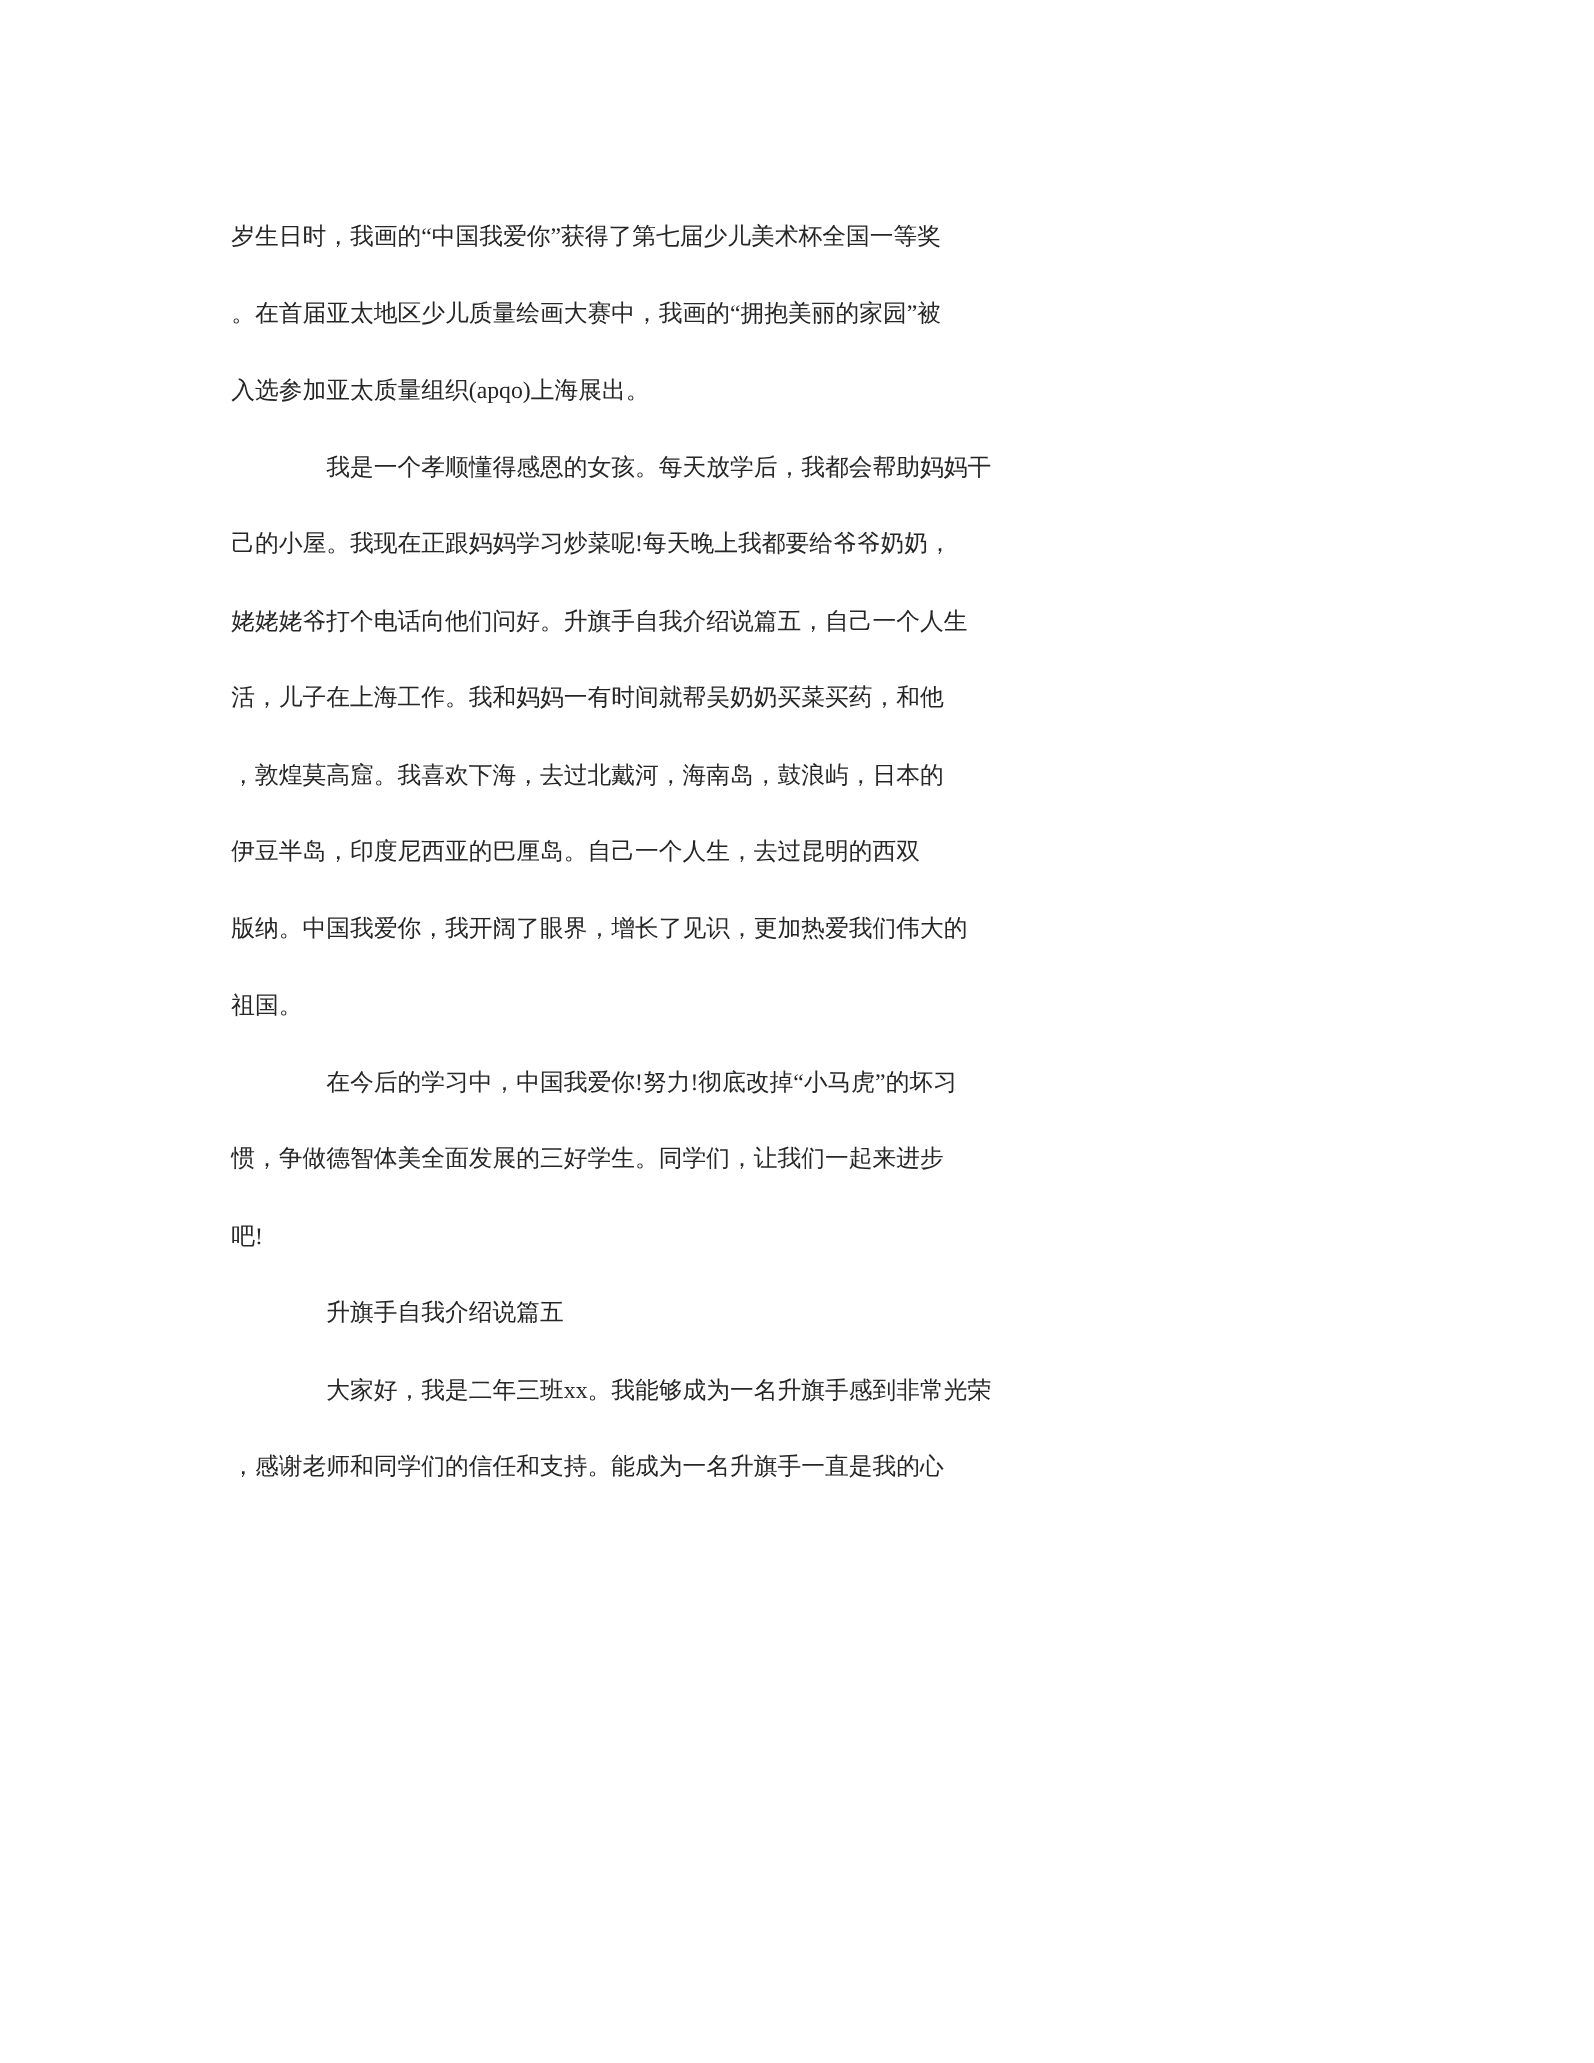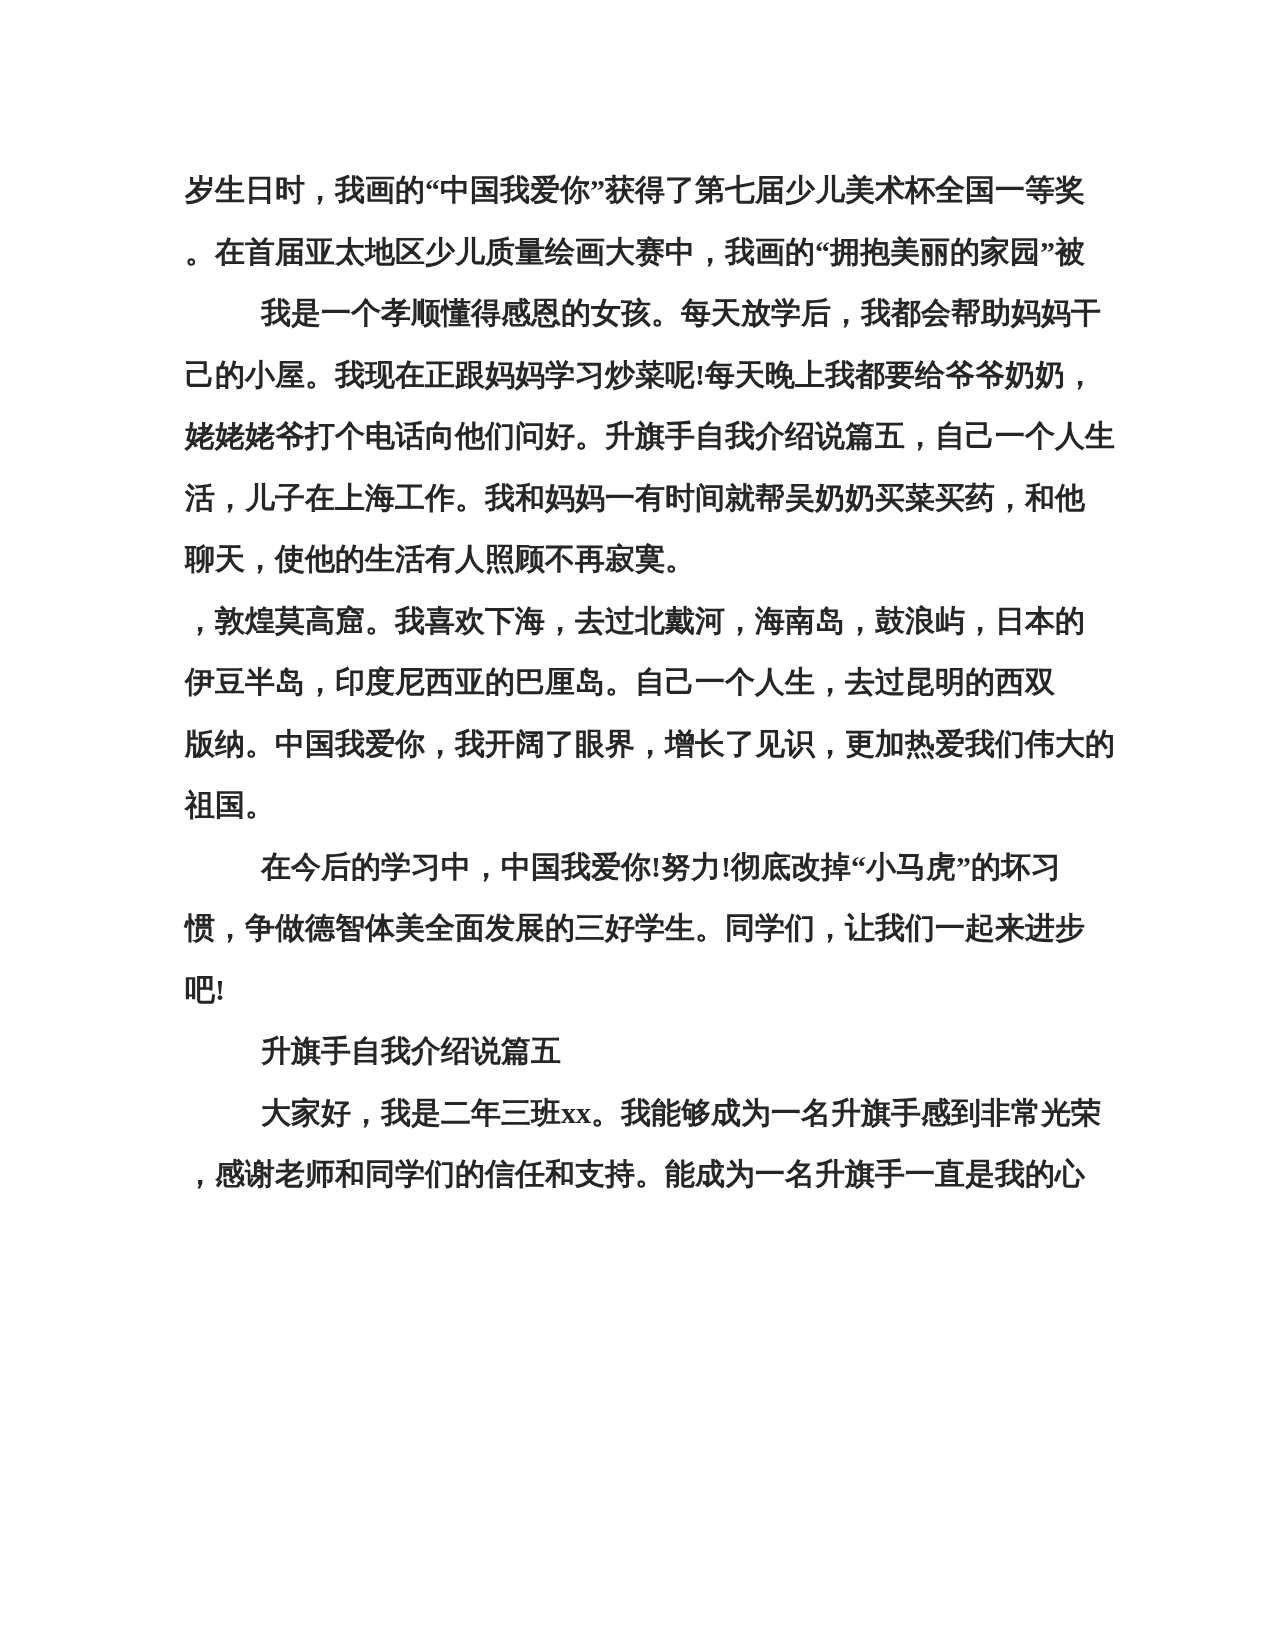--- a/index.html
+++ b/index.html
@@ -17,41 +17,41 @@
   }
   .text-block {
     position: absolute;
     left: 185px;
     top: 159px;
     width: 885px;
   }
   .line {
     height: 61.5px;
     line-height: 61.5px;
-    font-size: 30px;
+    font-size: 19px;
     color: #262626;
     white-space: nowrap;
-    font-weight: 700;
+    font-weight: 400;
   }
   .line.indent {
     text-indent: 76px;
   }
 </style>
 </head>
 <body>
 
 <div class="page" style="background: rgb(255, 255, 255); color: rgb(38, 38, 38);">
   <div class="text-block" id="text-block">
       <div class="line">岁生日时，我画的“中国我爱你”获得了第七届少儿美术杯全国一等奖</div>
       <div class="line">。在首届亚太地区少儿质量绘画大赛中，我画的“拥抱美丽的家园”被</div>
+      <div class="line">入选参加亚太质量组织(apqo)上海展出。</div>
       <div class="line indent">我是一个孝顺懂得感恩的女孩。每天放学后，我都会帮助妈妈干</div>
       <div class="line">己的小屋。我现在正跟妈妈学习炒菜呢!每天晚上我都要给爷爷奶奶，</div>
       <div class="line">姥姥姥爷打个电话向他们问好。升旗手自我介绍说篇五，自己一个人生</div>
       <div class="line">活，儿子在上海工作。我和妈妈一有时间就帮吴奶奶买菜买药，和他</div>
-      <div class="line">聊天，使他的生活有人照顾不再寂寞。</div>
       <div class="line">，敦煌莫高窟。我喜欢下海，去过北戴河，海南岛，鼓浪屿，日本的</div>
       <div class="line">伊豆半岛，印度尼西亚的巴厘岛。自己一个人生，去过昆明的西双</div>
       <div class="line">版纳。中国我爱你，我开阔了眼界，增长了见识，更加热爱我们伟大的</div>
       <div class="line">祖国。</div>
       <div class="line indent">在今后的学习中，中国我爱你!努力!彻底改掉“小马虎”的坏习</div>
       <div class="line">惯，争做德智体美全面发展的三好学生。同学们，让我们一起来进步</div>
       <div class="line">吧!</div>
       <div class="line indent">升旗手自我介绍说篇五</div>
       <div class="line indent">大家好，我是二年三班xx。我能够成为一名升旗手感到非常光荣</div>
       <div class="line">，感谢老师和同学们的信任和支持。能成为一名升旗手一直是我的心</div>

